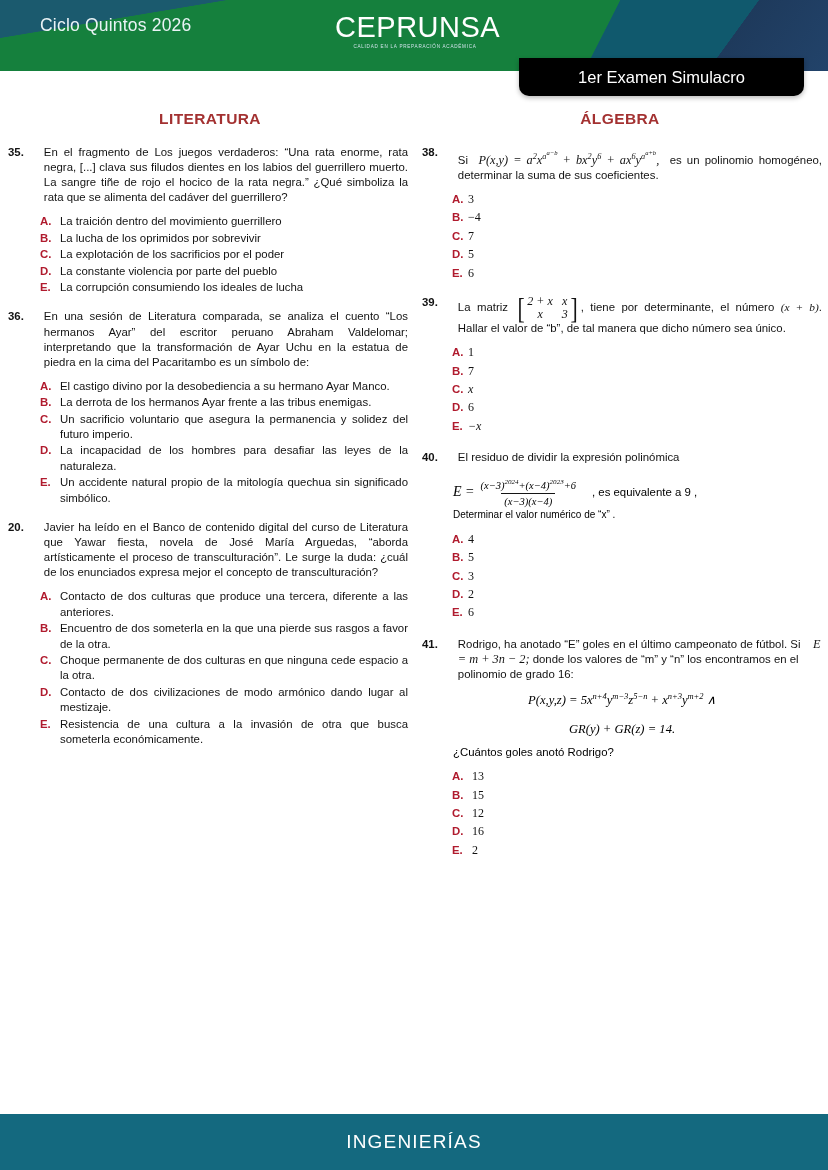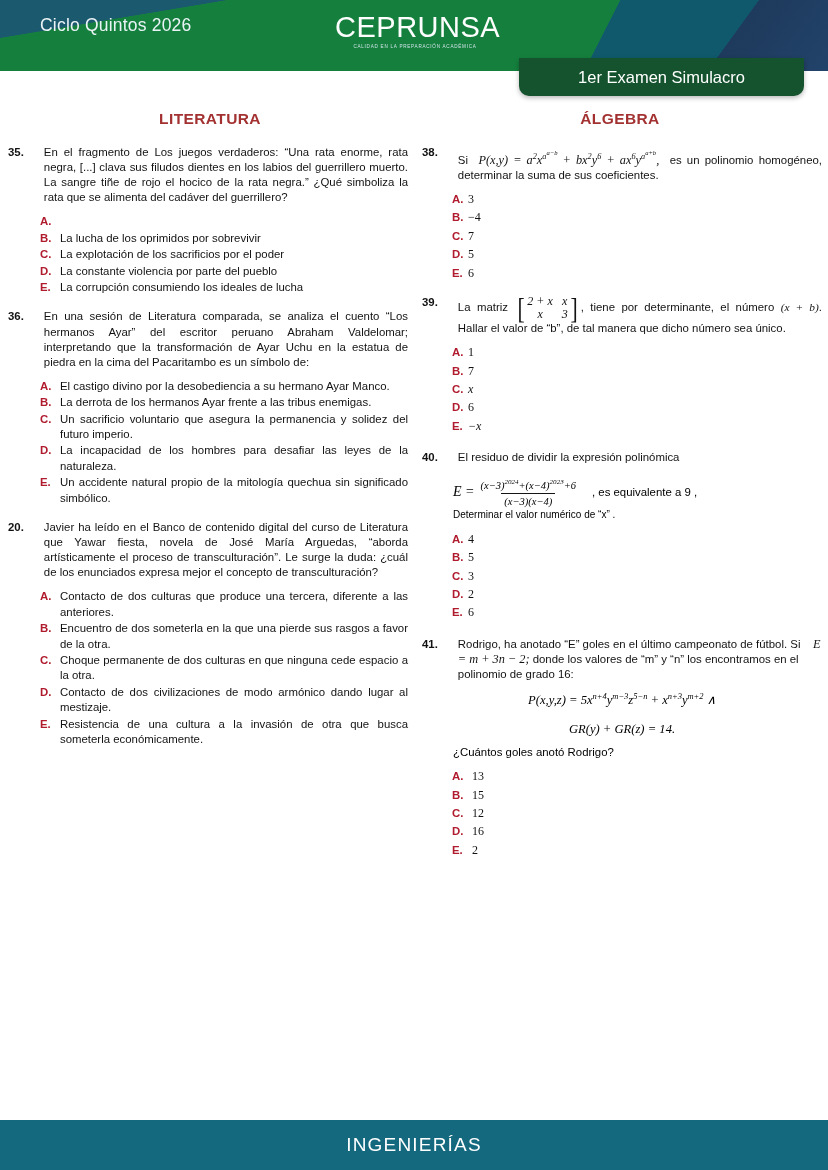--- a/index.html
+++ b/index.html
@@ -63,21 +63,21 @@
     letter-spacing: 0.75px;
     color: #cfe2e9;
     margin-top: 2px;
     white-space: nowrap;
   }
 
   
   #exam-badge {
     position: absolute; left: 519px; top: 58px;
     width: 285px; height: 38px;
-    background: #14532d;
+    background: #000000;
     border-radius: 0 0 10px 10px;
     color: #ffffff;
     font-size: 16.5px;
     display: flex; align-items: center; justify-content: center;
     box-shadow: 0 2px 5px rgba(0,0,0,0.28);
     z-index: 5;
   }
 
   
   .section-title {
@@ -195,21 +195,21 @@
 
   .inline-eq {
     font-family: "Liberation Serif", serif;
     font-style: italic;
     font-size: 12.3px;
   }
 
   
   #footer {
     position: absolute; left: 0; bottom: 0;
-    width: 828px; height: 50px;
+    width: 828px; height: 56px;
     background: #14697f;
     color: #ffffff;
     display: flex; align-items: center; justify-content: center;
     font-size: 19px;
     letter-spacing: 1.2px;
   }
 </style>
 </head>
 <body>
 
@@ -236,20 +236,21 @@
   <div class="column" id="col-left">
 
     <div class="question">
       <div class="q-head">
         <div class="q-num">35.</div>
         <div class="q-text">En el fragmento de Los juegos verdaderos: “Una rata enorme, rata negra, [...] clava sus filudos dientes en los labios del guerrillero muerto. La sangre tiñe de rojo el hocico de la rata negra.” ¿Qué simboliza la rata que se alimenta del cadáver del guerrillero?</div>
       </div>
       <div class="options">
         <div class="option">
           <span class="opt-letter">A.</span>
+          <span class="opt-text left-align">La traición dentro del movimiento guerrillero</span>
         </div>
         <div class="option">
           <span class="opt-letter">B.</span>
           <span class="opt-text left-align">La lucha de los oprimidos por sobrevivir</span>
         </div>
         <div class="option">
           <span class="opt-letter">C.</span>
           <span class="opt-text left-align">La explotación de los sacrificios por el poder</span>
         </div>
         <div class="option">

